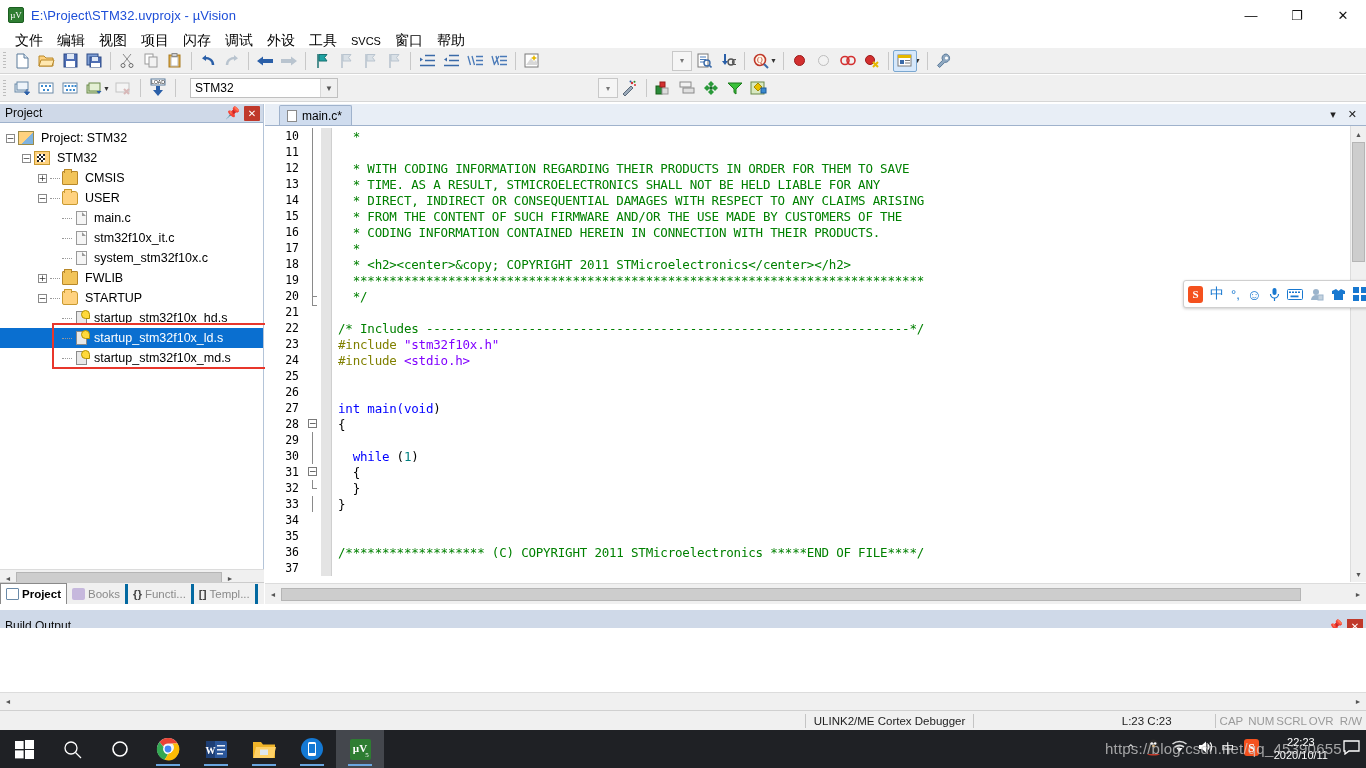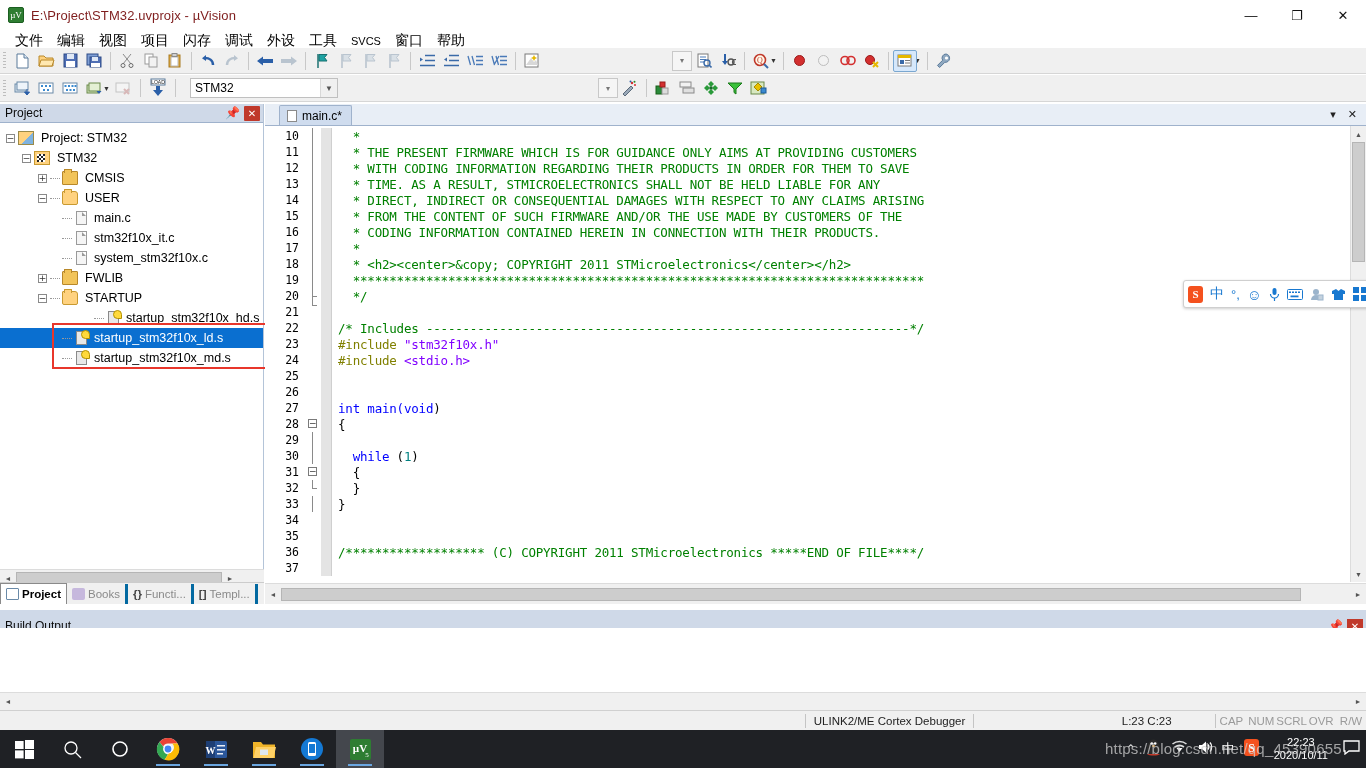--- a/index.html
+++ b/index.html
@@ -16,21 +16,21 @@
   .titlebar {
     position: absolute; left: 0; top: 0; width: 1366px; height: 30px;
     background: #ffffff; display: flex; align-items: center;
   }
   .title-icon {
     width: 16px; height: 16px; margin-left: 8px; margin-right: 7px;
     background: #2e7d32; border: 1px solid #1b5e20; border-radius: 2px;
     color: #fff; font-size: 9px; line-height: 14px; text-align: center;
     font-family: "Liberation Serif", serif; position: relative;
   }
-  .title-text { font-size: 13px; color: #7f1d1d; letter-spacing: .1px; }
+  .title-text { font-size: 13px; color: #1d4ed8; letter-spacing: .1px; }
   .winbtns { margin-left: auto; display: flex; height: 30px; }
   .winbtn {
     width: 46px; height: 30px; display: flex; align-items: center; justify-content: center;
     font-size: 13px; color: #111;
   }
 
   
   .menubar {
     position: absolute; left: 0; top: 30px; width: 1366px; height: 22px;
     background: #ffffff; display: flex; align-items: center; padding-left: 8px;
@@ -718,21 +718,21 @@
         <span class="dots"></span>
         <span class="ico folder-closed"></span>
         <span class="node-label">FWLIB</span>
       </div>
       <div class="node" style="padding-left:38px">
         <span class="exp">−</span>
         <span class="dots"></span>
         <span class="ico folder-open"></span>
         <span class="node-label">STARTUP</span>
       </div>
-      <div class="node" style="padding-left:94px">
+      <div class="node" style="padding-left:62px">
         <span class="dots"></span>
         <span class="ico file-asm"></span>
         <span class="node-label">startup_stm32f10x_hd.s</span>
       </div>
       <div class="node sel" style="padding-left:62px">
         <span class="dots"></span>
         <span class="ico file-asm"></span>
         <span class="node-label">startup_stm32f10x_ld.s</span>
       </div>
       <div class="node" style="padding-left:62px">
@@ -787,21 +787,20 @@
           <div class="crow">
             <div class="lineno">10</div>
             <div class="foldcol"></div>
             <div class="marginbar"></div>
             <div class="ctext"><span class="c-cmt">  * </span></div>
           </div>
           <div class="crow">
             <div class="lineno">11</div>
             <div class="foldcol"></div>
             <div class="marginbar"></div>
-            <div class="ctext"><span class="c-cmt">  * THE PRESENT FIRMWARE WHICH IS FOR GUIDANCE ONLY AIMS AT PROVIDING CUSTOMERS</span></div>
           </div>
           <div class="crow">
             <div class="lineno">12</div>
             <div class="foldcol"></div>
             <div class="marginbar"></div>
             <div class="ctext"><span class="c-cmt">  * WITH CODING INFORMATION REGARDING THEIR PRODUCTS IN ORDER FOR THEM TO SAVE</span></div>
           </div>
           <div class="crow">
             <div class="lineno">13</div>
             <div class="foldcol"></div>

